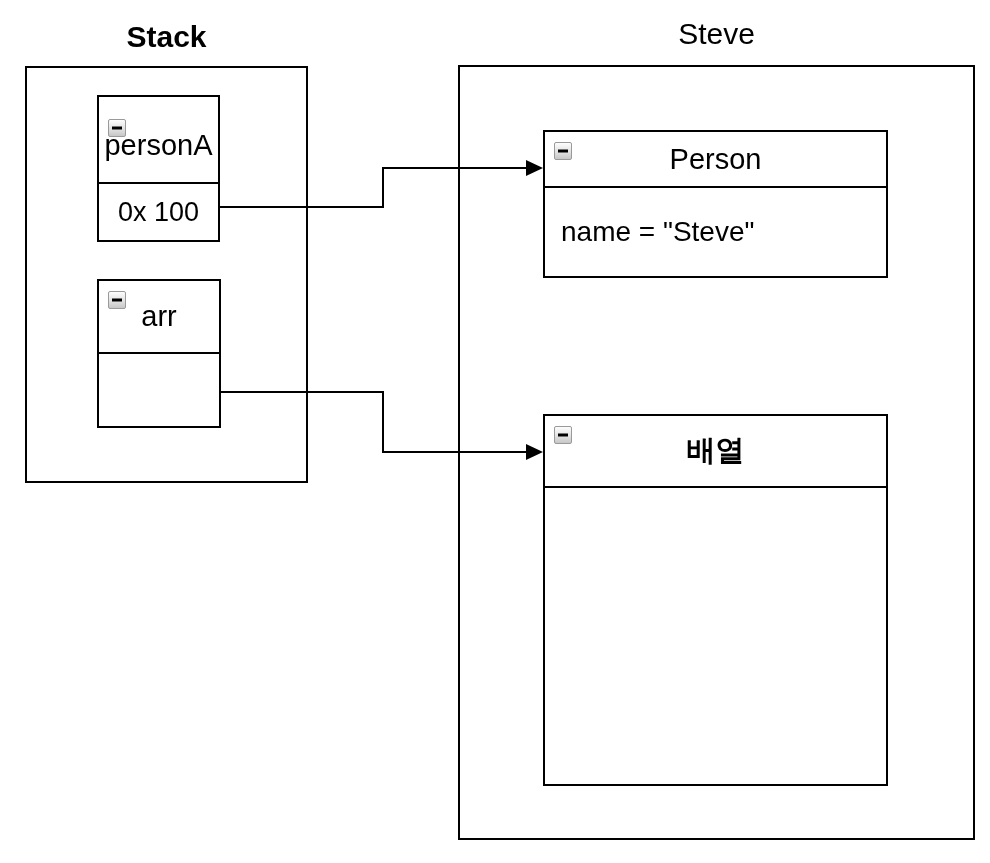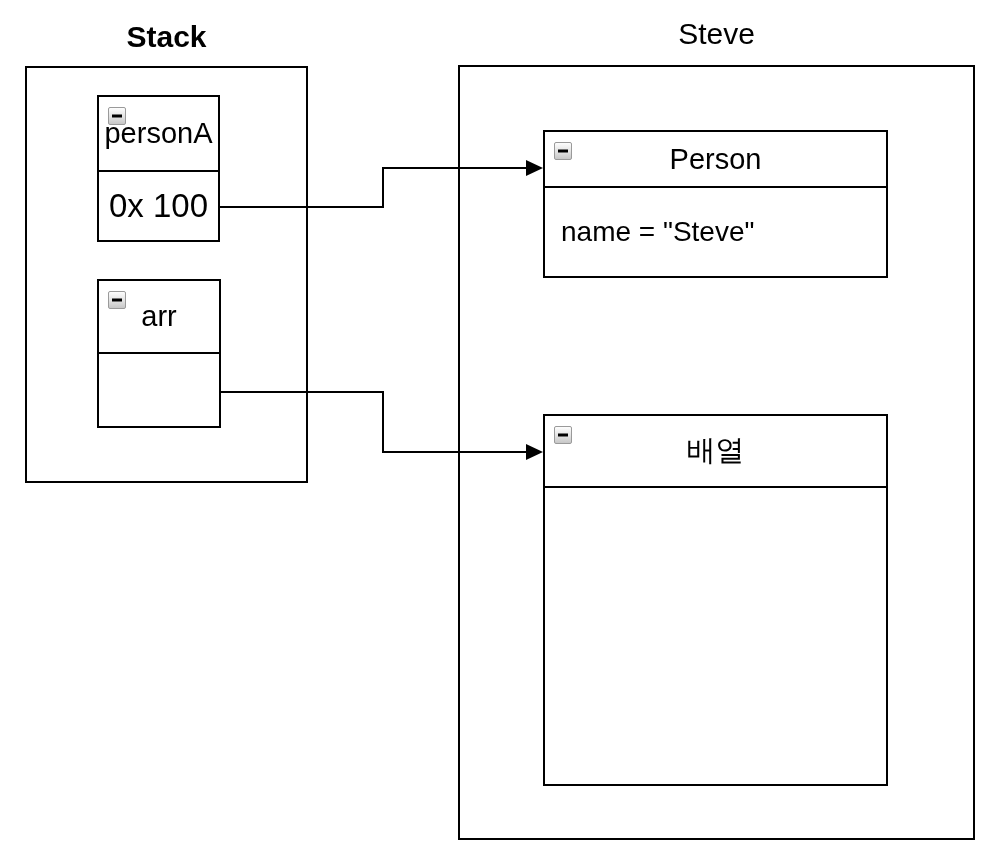--- a/index.html
+++ b/index.html
@@ -17,21 +17,21 @@
     position:absolute;border:2px solid #000;background:#fff;box-sizing:border-box;
     display:flex;flex-direction:column;
   }
   .node-header{
     position:relative;border-bottom:2px solid #000;box-sizing:border-box;
     display:flex;align-items:center;justify-content:center;
     font-size:29px;flex:0 0 auto;
   }
   .node-body{flex:1 1 auto;display:flex;flex-direction:column;}
   .cell-center{
-    flex:1 1 auto;display:flex;align-items:center;justify-content:center;font-size:33px;
+    flex:1 1 auto;display:flex;align-items:center;justify-content:center;font-size:27px;
   }
   .cell-left{
     flex:1 1 auto;display:flex;align-items:center;justify-content:flex-start;
     padding-left:16px;font-size:28px;
   }
   .collapse-btn{
     position:absolute;left:9px;top:10px;width:18px;height:18px;
     border:1px solid #9a9a9a;border-radius:2px;
     background:linear-gradient(180deg,#fdfdfd 0%,#e2e2e2 55%,#c7c7c7 100%);
     box-sizing:border-box;cursor:pointer;
@@ -48,21 +48,21 @@
 <div id="canvas">
 
   <div class="region-title" style="left:25px;top:20px;width:283px;font-weight:bold;">Stack</div>
   <div class="region-title" style="left:458px;top:17px;width:517px;">Steve</div>
 
   <div class="region" style="left:25px;top:66px;width:283px;height:417px;"></div>
 
   <div class="region" style="left:458px;top:65px;width:517px;height:775px;"></div>
 
   <div class="node" style="left:97px;top:95px;width:123px;height:147px;">
-    <div class="node-header" style="height:75px;">
+    <div class="node-header" style="height:75px;margin-top:12px;">
       <span class="collapse-btn"></span>
       <span>personA</span>
     </div>
     <div class="node-body">
       <div class="cell-center">0x 100</div>
     </div>
   </div>
 
   <div class="node" style="left:97px;top:279px;width:124px;height:149px;">
     <div class="node-header" style="height:73px;">
@@ -75,21 +75,21 @@
     <div class="node-header" style="height:56px;">
       <span class="collapse-btn"></span>
       <span>Person</span>
     </div>
     <div class="node-body">
       <div class="cell-left">name = "Steve"</div>
     </div>
   </div>
 
   <div class="node" style="left:543px;top:414px;width:345px;height:372px;">
-    <div class="node-header" style="height:72px;">
+    <div class="node-header" style="height:72px;font-weight:bold;">
       <span class="collapse-btn"></span>
       <span>배열</span>
     </div>
   </div>
 
   <svg id="edges" width="990" height="863" viewBox="0 0 990 863">
 
     <path d="M 220 207 L 383 207 L 383 168 L 527 168" fill="none" stroke="#000" stroke-width="2"></path>
     <polygon points="543,168 526,160 526,176" fill="#000"></polygon>
 

